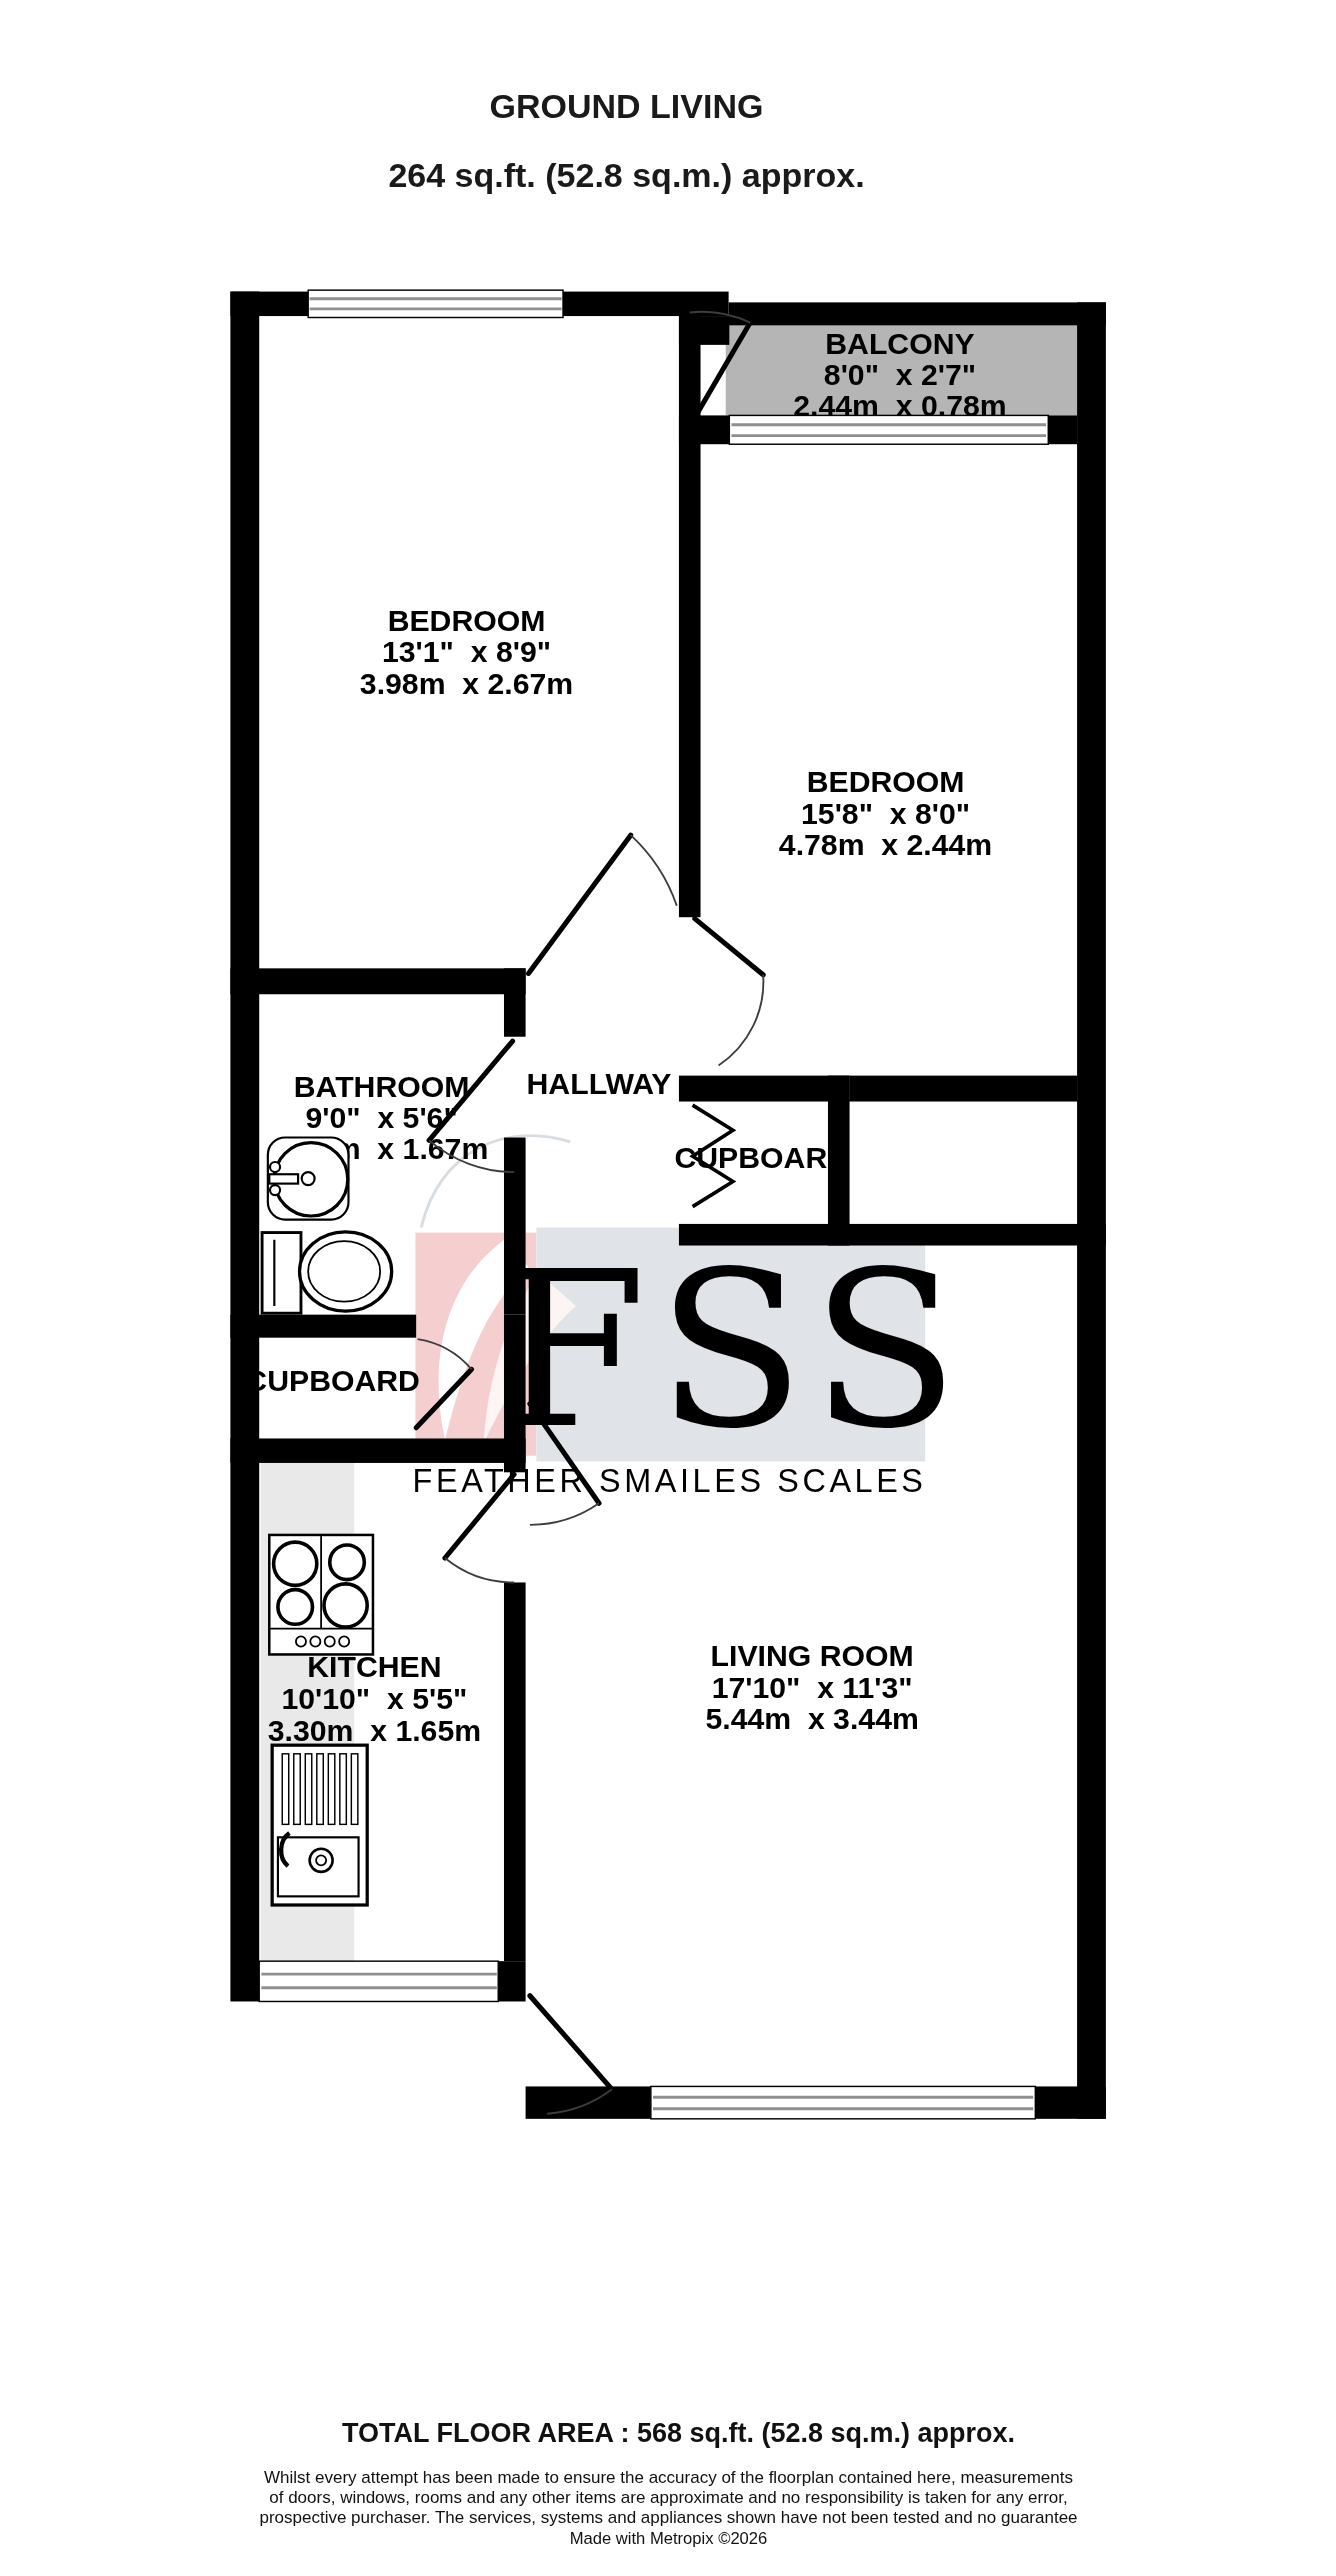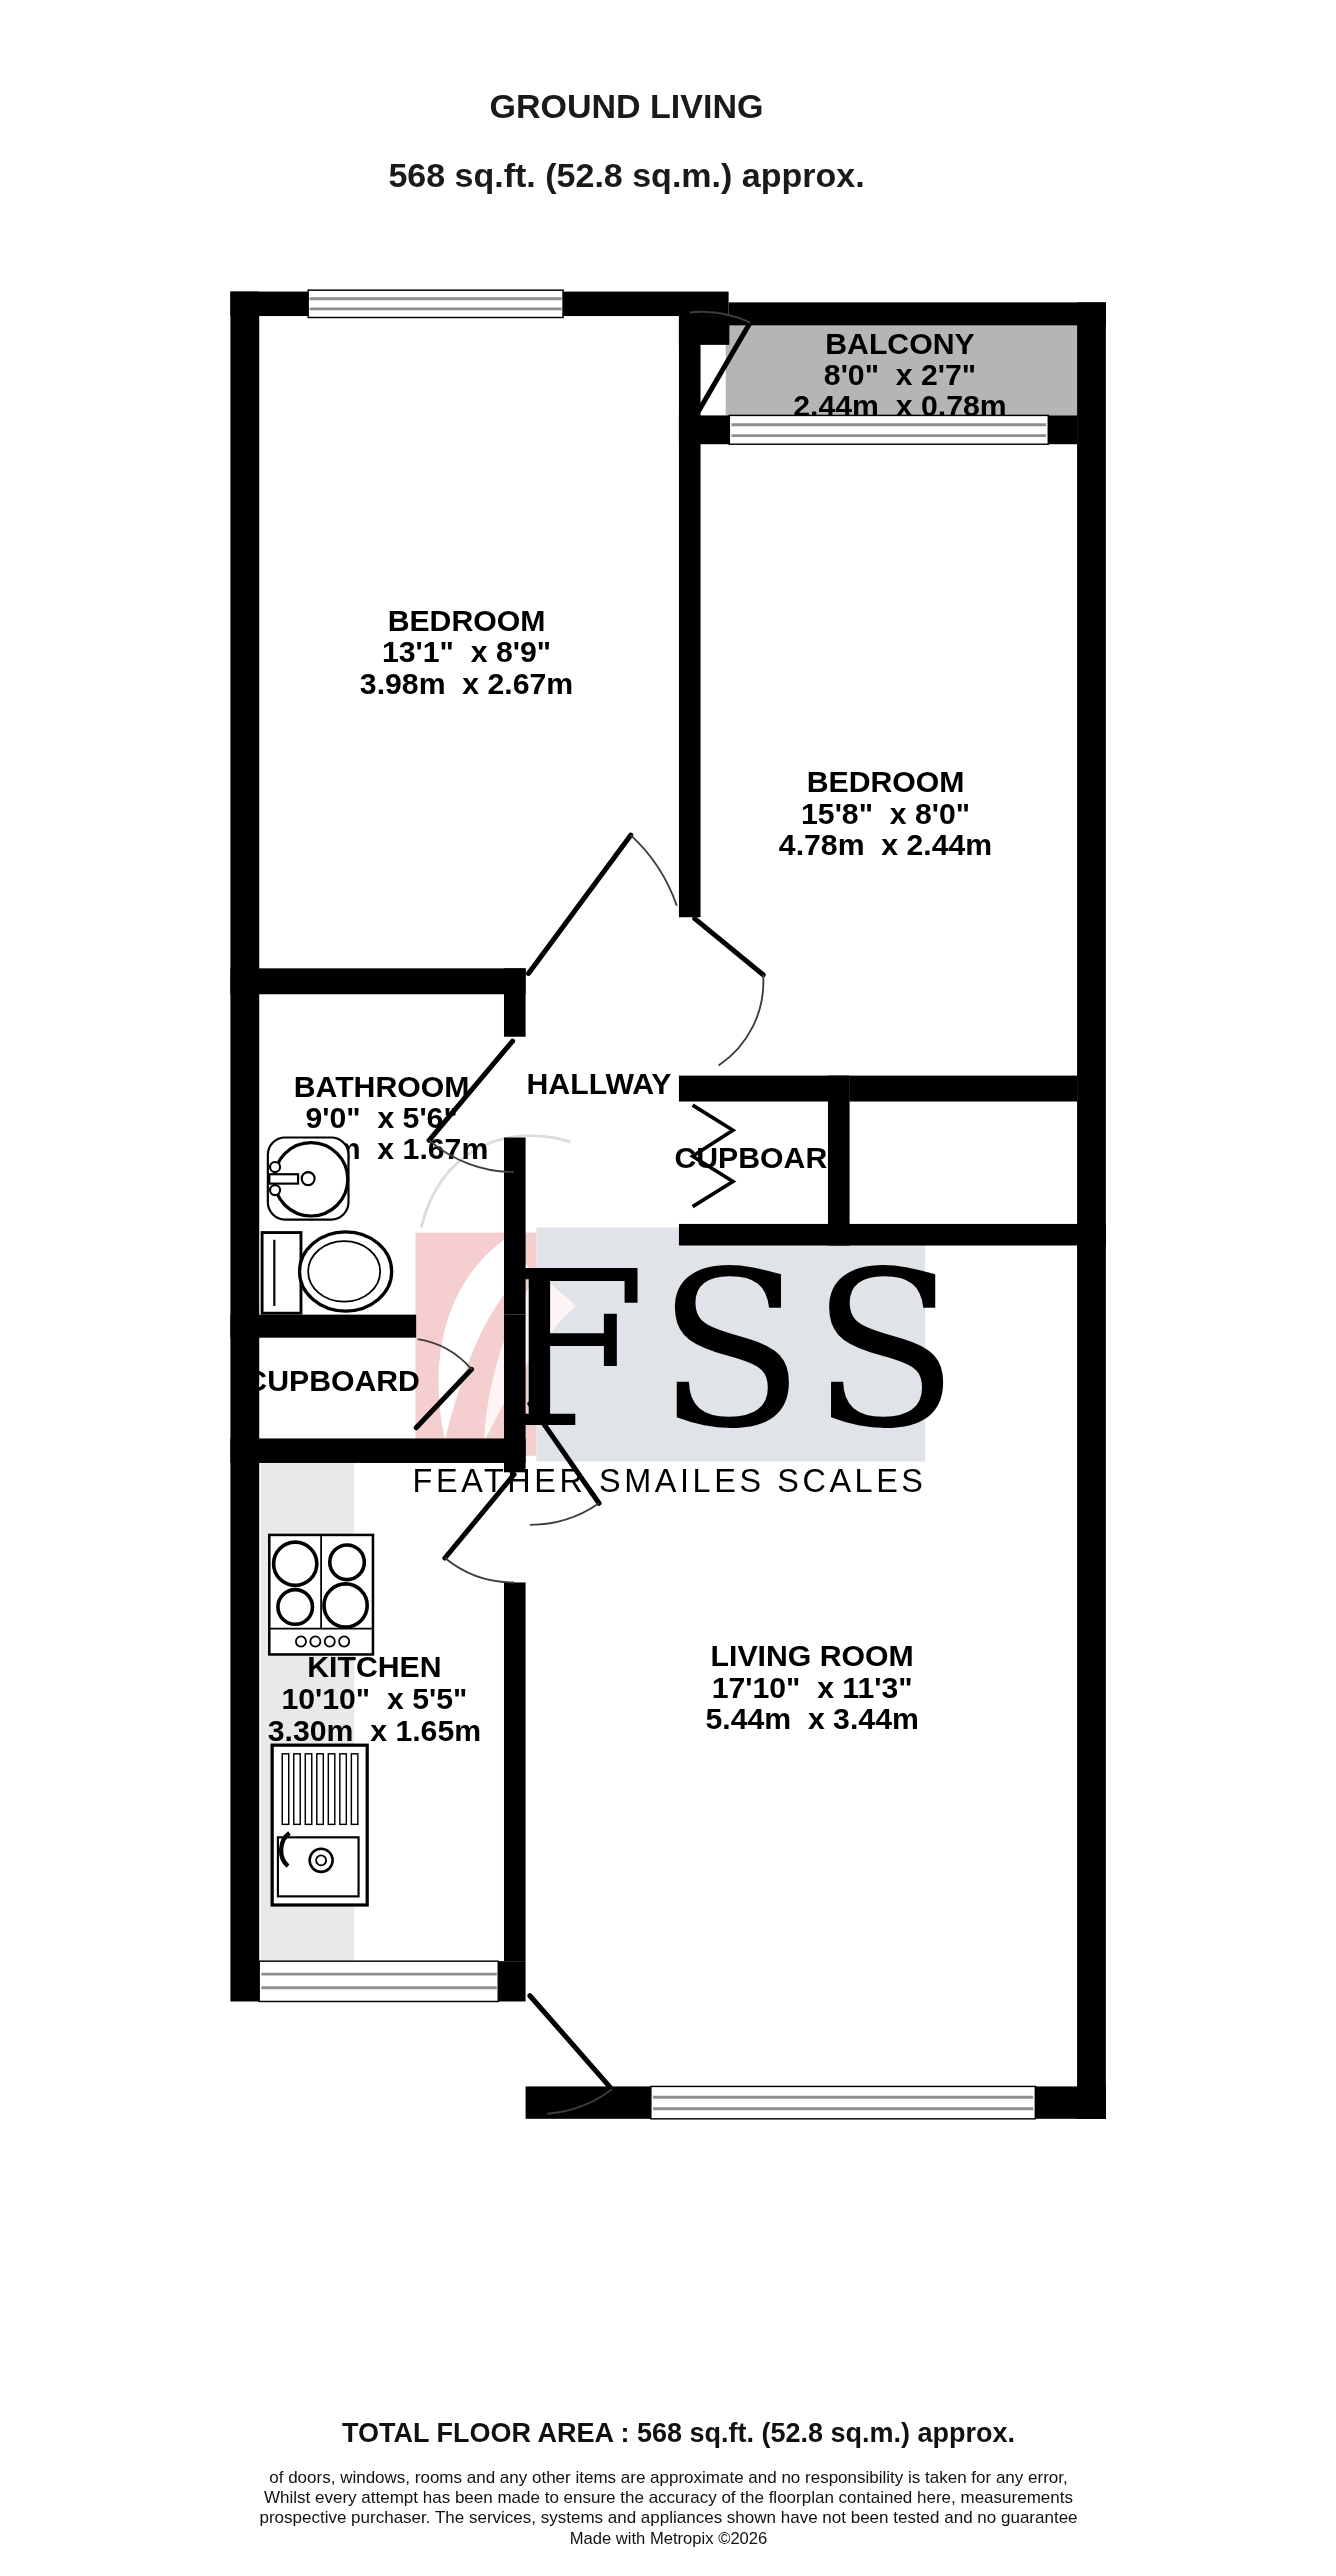--- a/index.html
+++ b/index.html
@@ -26,21 +26,21 @@
   .winframe{fill:#fff;stroke:#000;stroke-width:2;}
   .winline{stroke:#8f8f8f;stroke-width:4;}
 </style>
 </head>
 <body>
 
 <div class="page">
 
   <div class="title-block">
     <div class="l1">GROUND LIVING</div>
-    <div class="l2">568 sq.ft. (52.8 sq.m.) approx.</div>
+    <div class="l2">264 sq.ft. (52.8 sq.m.) approx.</div>
   </div>
 
   <svg class="plan-svg" width="1337" height="2576" viewBox="0 0 1857 3578">
 
     <g>
       <rect x="1008" y="452" width="488" height="125" fill="#b5b5b5"></rect>
       <rect x="362" y="2004" width="130" height="720" fill="#e9e9e9"></rect>
     </g>
 
     <g>
@@ -211,20 +211,20 @@
         <rect class="fix" x="386" y="2552" width="112" height="82" stroke-width="3"></rect>
         <path d="M402,2546 C388,2556 386,2580 400,2592" fill="none" stroke="#000" stroke-width="6"></path>
         <circle class="fix" cx="446" cy="2584" r="16" stroke-width="3.5"></circle>
         <circle class="fix" cx="446" cy="2584" r="7" stroke-width="2.5"></circle>
       </g>
     </g>
   </svg>
 
   <div class="footer-block">
     <div class="footer-total">TOTAL FLOOR AREA : 568 sq.ft. (52.8 sq.m.) approx.</div>
+    <div class="footer-line">Whilst every attempt has been made to ensure the accuracy of the floorplan contained here, measurements</div>
     <div class="footer-line">of doors, windows, rooms and any other items are approximate and no responsibility is taken for any error,</div>
-    <div class="footer-line">Whilst every attempt has been made to ensure the accuracy of the floorplan contained here, measurements</div>
     <div class="footer-line">prospective purchaser. The services, systems and appliances shown have not been tested and no guarantee</div>
     <div class="footer-credit">Made with Metropix ©2026</div>
   </div>
 
 </div>
 
 
 </body></html>

